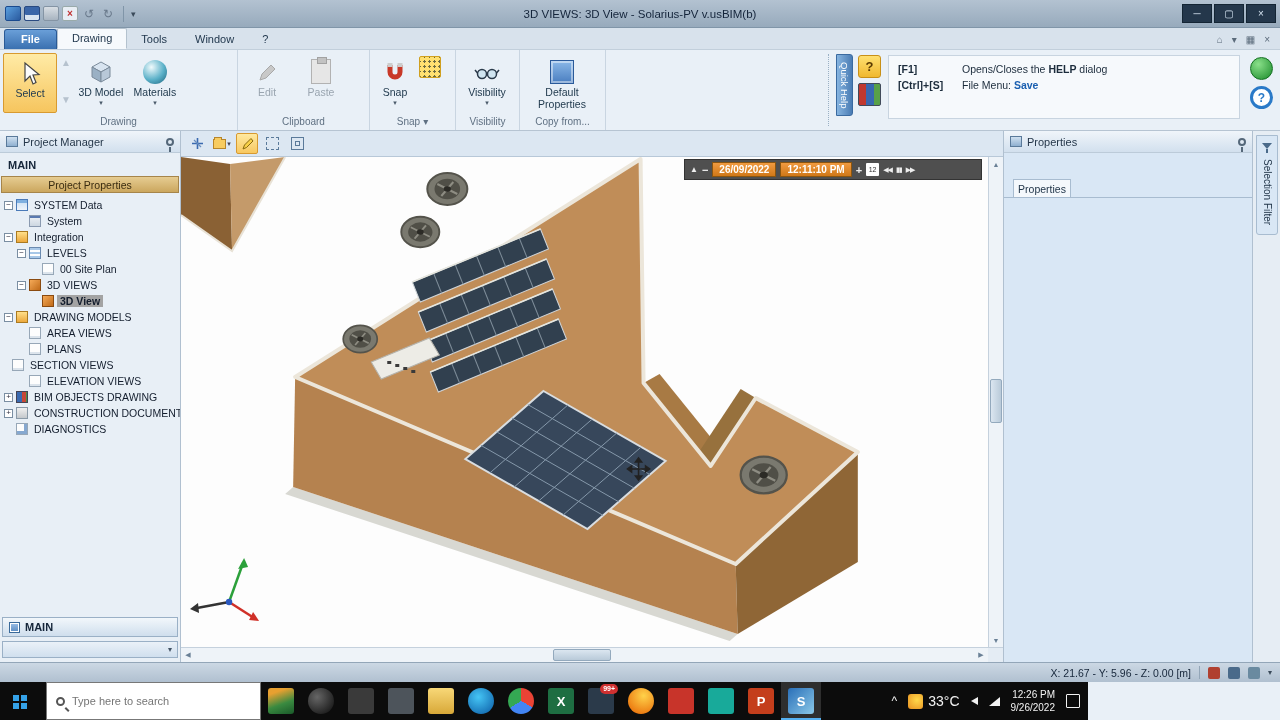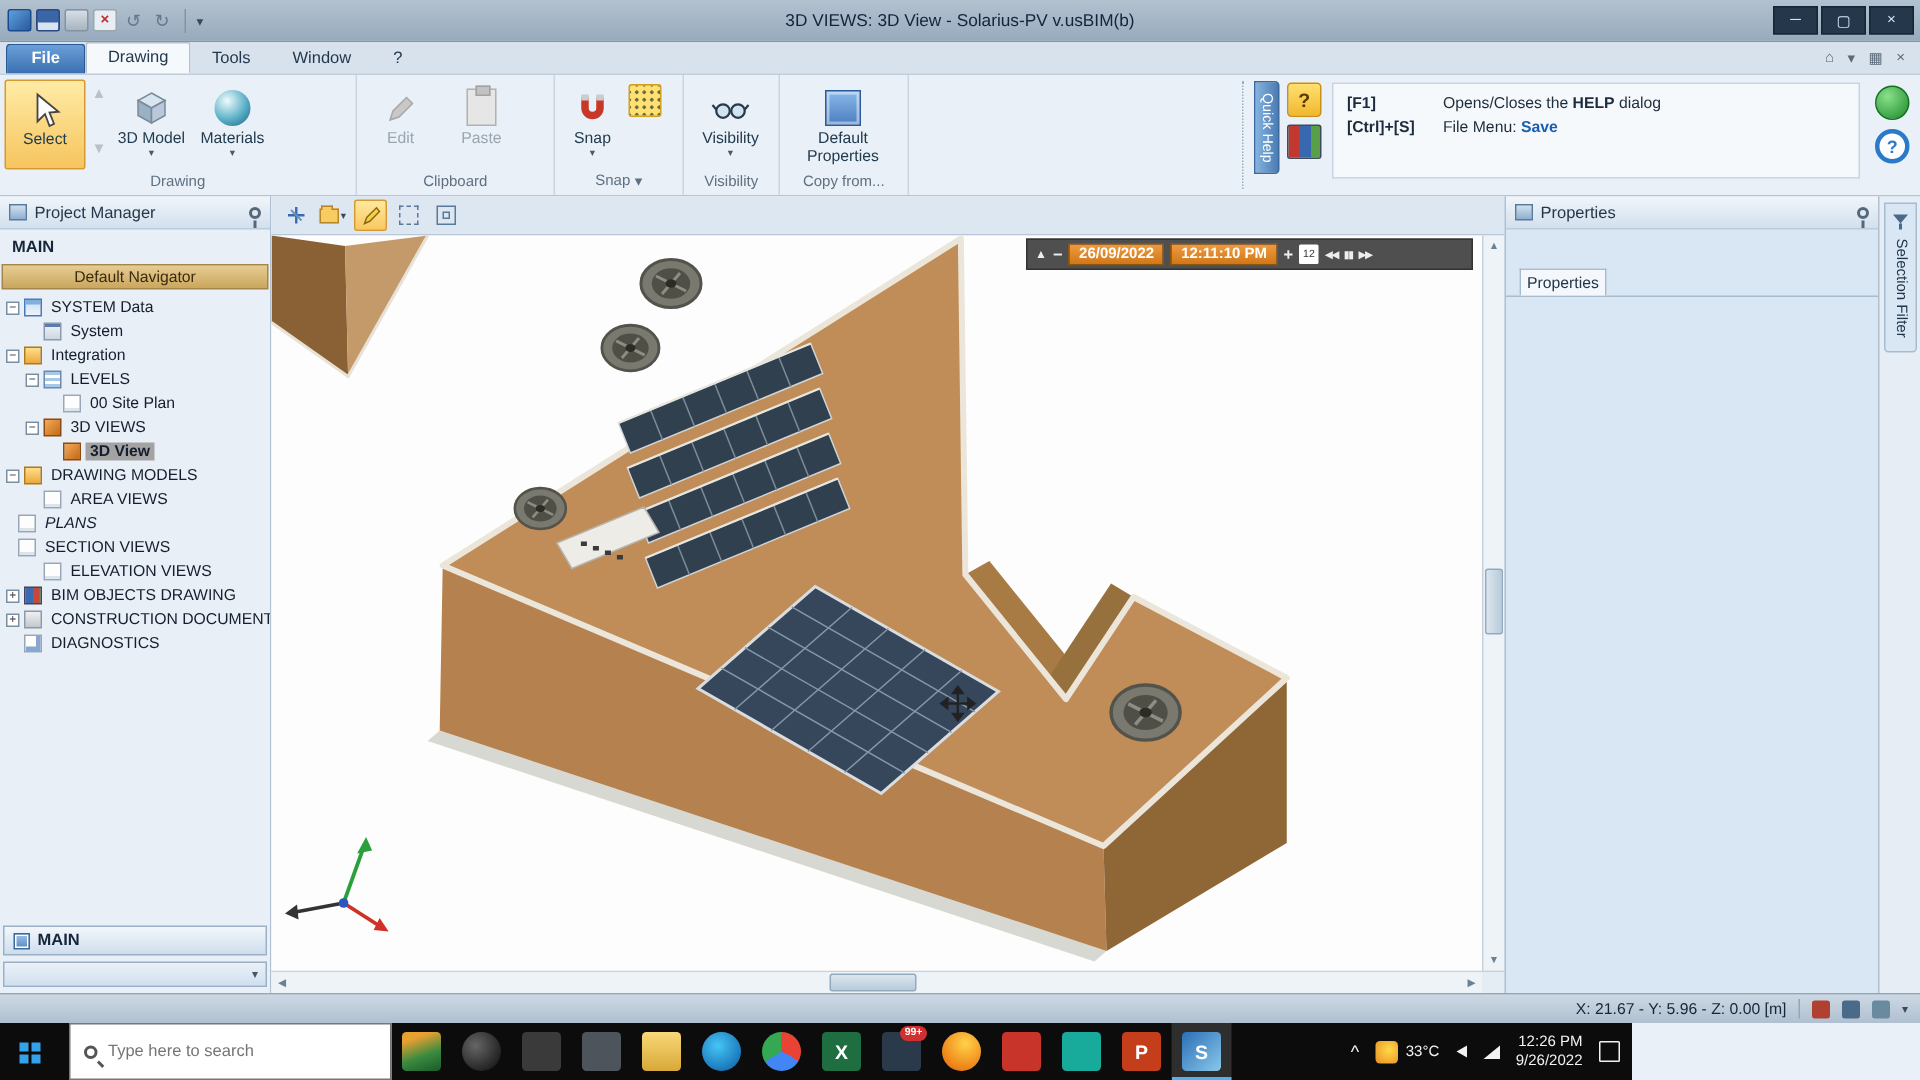--- a/index.html
+++ b/index.html
@@ -186,21 +186,21 @@
   .search input{border:none;outline:none;background:transparent;font-size:11px;color:#333;flex:1;min-width:0;font-family:"Liberation Sans",sans-serif;}
   .tapps{display:flex;}
   .tapp{width:40px;display:flex;align-items:center;justify-content:center;position:relative;}
   .tapp.active{background:rgba(255,255,255,.14);box-shadow:inset 0 -2px 0 #55b0f0;}
   .tapp-ic{width:26px;height:26px;border-radius:3px;display:flex;align-items:center;justify-content:center;
     color:#fff;font-weight:bold;font-size:13px;}
   .tapp-ic.round{border-radius:50%;}
   .badge{position:absolute;top:2px;right:3px;background:#d03030;color:#fff;font-size:7px;padding:0 3px;border-radius:6px;font-weight:bold;line-height:10px;}
   .tray{margin-left:auto;display:flex;align-items:center;gap:11px;padding-right:8px;color:#f2f2f2;}
   .tray-caret{font-size:12px;}
-  .temp{display:flex;align-items:center;gap:5px;font-size:10px;}
+  .temp{display:flex;align-items:center;gap:5px;font-size:14px;}
   .temp-ic{width:15px;height:15px;background:radial-gradient(circle at 60% 40%,#ffd84a,#e89020);border-radius:3px;}
   .vol{width:0;height:0;border-top:4px solid transparent;border-bottom:4px solid transparent;border-right:7px solid #f2f2f2;}
   .net{width:0;height:0;border-left:11px solid transparent;border-bottom:9px solid #f2f2f2;}
   .clock{text-align:right;font-size:10px;line-height:1.3;}
   .notif{width:14px;height:14px;border:1px solid #f2f2f2;border-radius:1px;}
   .hiddenv{visibility:hidden;}
 </style>
 </head>
 <body>
 
@@ -371,21 +371,21 @@
 
   <div class="main">
 
     <div class="left-panel">
       <div class="panel-header">
         <span class="hdr-ic"></span>
         <span>Project Manager</span>
         <span class="pin"></span>
       </div>
       <div class="section-label">MAIN</div>
-      <div class="navigator-bar">Default Navigator</div>
+      <div class="navigator-bar">Project Properties</div>
       <div class="tree">
           <div class="trow" style="padding-left: 4px;">
     <span class="expand">−</span>
     <span class="ticon ti-grid"></span>
     <span class="tlabel">SYSTEM Data</span>
   </div>
           <div class="trow" style="padding-left: 17px;">
     <span class="expand hiddenv"></span>
     <span class="ticon ti-sys"></span>
     <span class="tlabel">System</span>
@@ -418,21 +418,21 @@
           <div class="trow" style="padding-left: 4px;">
     <span class="expand">−</span>
     <span class="ticon ti-folder"></span>
     <span class="tlabel">DRAWING MODELS</span>
   </div>
           <div class="trow" style="padding-left: 17px;">
     <span class="expand hiddenv"></span>
     <span class="ticon ti-page"></span>
     <span class="tlabel">AREA VIEWS</span>
   </div>
-          <div class="trow" style=" font-style: italic;">
+          <div class="trow" style="padding-left: 17px;">
     <span class="expand hiddenv"></span>
     <span class="ticon ti-page"></span>
     <span class="tlabel">PLANS</span>
   </div>
           <div class="trow" style="">
     <span class="expand hiddenv"></span>
     <span class="ticon ti-page"></span>
     <span class="tlabel">SECTION VIEWS</span>
   </div>
           <div class="trow" style="padding-left: 17px;">

